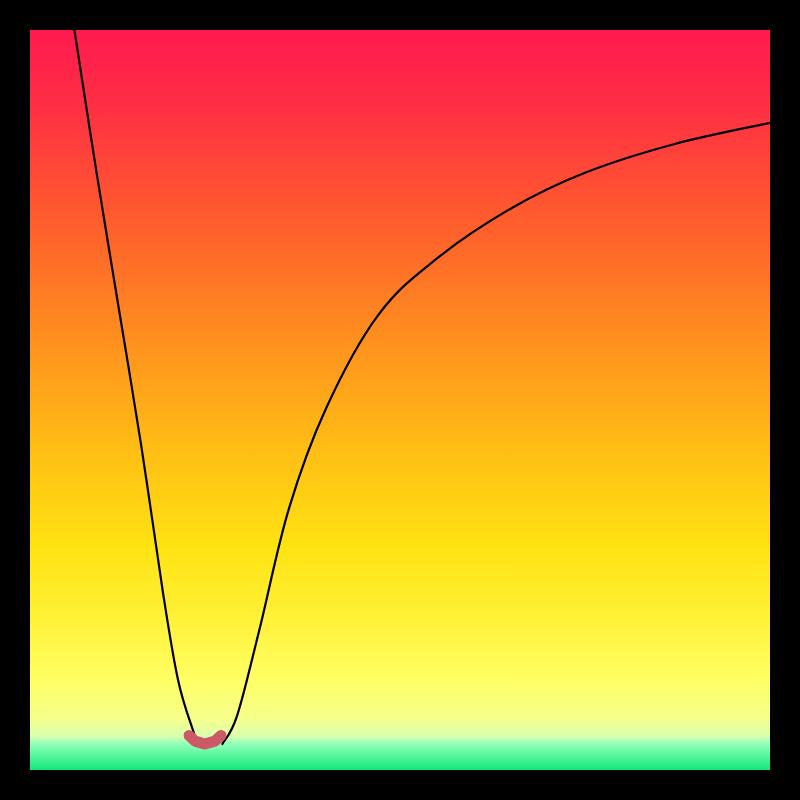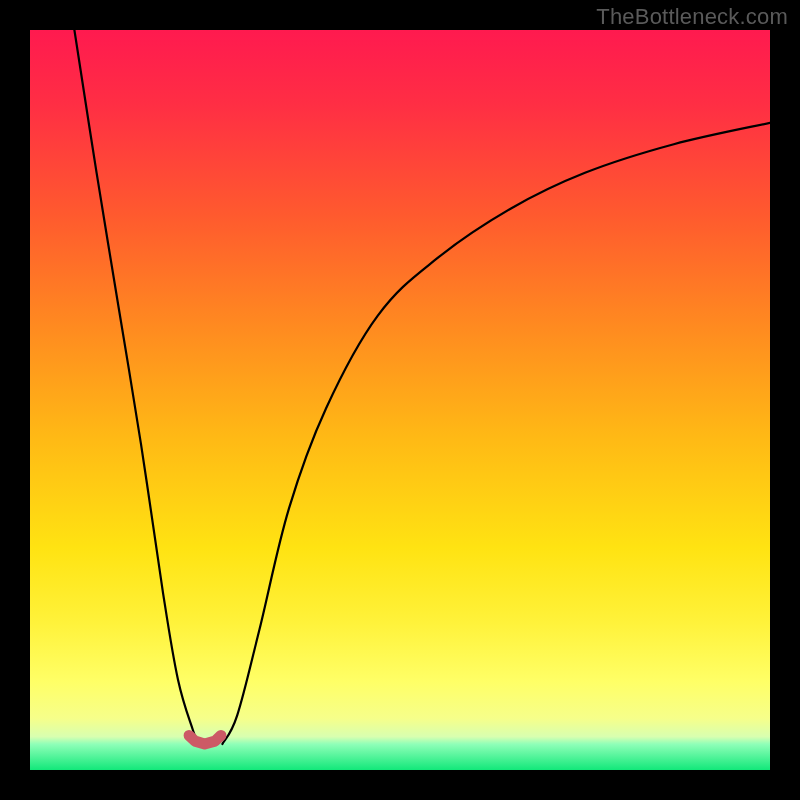--- a/index.html
+++ b/index.html
@@ -75,14 +75,13 @@
       <rect x="0" y="0" width="740" height="740" fill="url(#bg)"></rect>
     </svg>
 
     <svg class="curve" width="740" height="740" viewBox="0 0 740 740">
       <path id="left-path" fill="none" stroke="#000" stroke-width="2.2" stroke-linecap="round" d="M44.40 0.00 C 48.40 25.70, 58.61 92.68, 66.60 142.80 C 74.59 192.92, 80.81 229.62, 88.80 278.46 C 96.79 327.30, 103.01 362.71, 111.00 414.12 C 118.99 465.53, 126.54 521.65, 133.20 564.06 C 139.86 606.47, 142.67 625.32, 148.00 649.74 C 153.33 674.16, 159.07 688.15, 162.80 699.72 C 166.53 711.29, 167.65 711.43, 168.72 714.00"></path>
       <path id="right-path" fill="none" stroke="#000" stroke-width="2.2" stroke-linecap="round" d="M192.40 714.00 C 195.06 708.86, 200.54 706.00, 207.20 685.44 C 213.86 664.88, 220.08 637.03, 229.40 599.76 C 238.72 562.49, 247.01 518.22, 259.00 478.38 C 270.99 438.54, 280.02 413.12, 296.00 378.42 C 311.98 343.72, 327.82 312.59, 347.80 285.60 C 367.78 258.61, 383.02 247.76, 407.00 228.48 C 430.98 209.20, 454.36 193.92, 481.00 178.50 C 507.64 163.08, 525.70 154.37, 555.00 142.80 C 584.30 131.23, 610.50 123.24, 643.80 114.24 C 677.10 105.24, 722.68 96.68, 740.00 92.82"></path>
       <path id="dip-path" fill="none" stroke="#cc5a66" stroke-width="11" stroke-linecap="round" stroke-linejoin="round" d="M159.10 705.43 L 165.02 711.14 L 174.64 714.00 L 185.00 711.14 L 190.92 705.43"></path>
     </svg>
   </div>
 
-  <div class="watermark">TheBottleneck.com</div>
 </div>
 
 </body></html>

